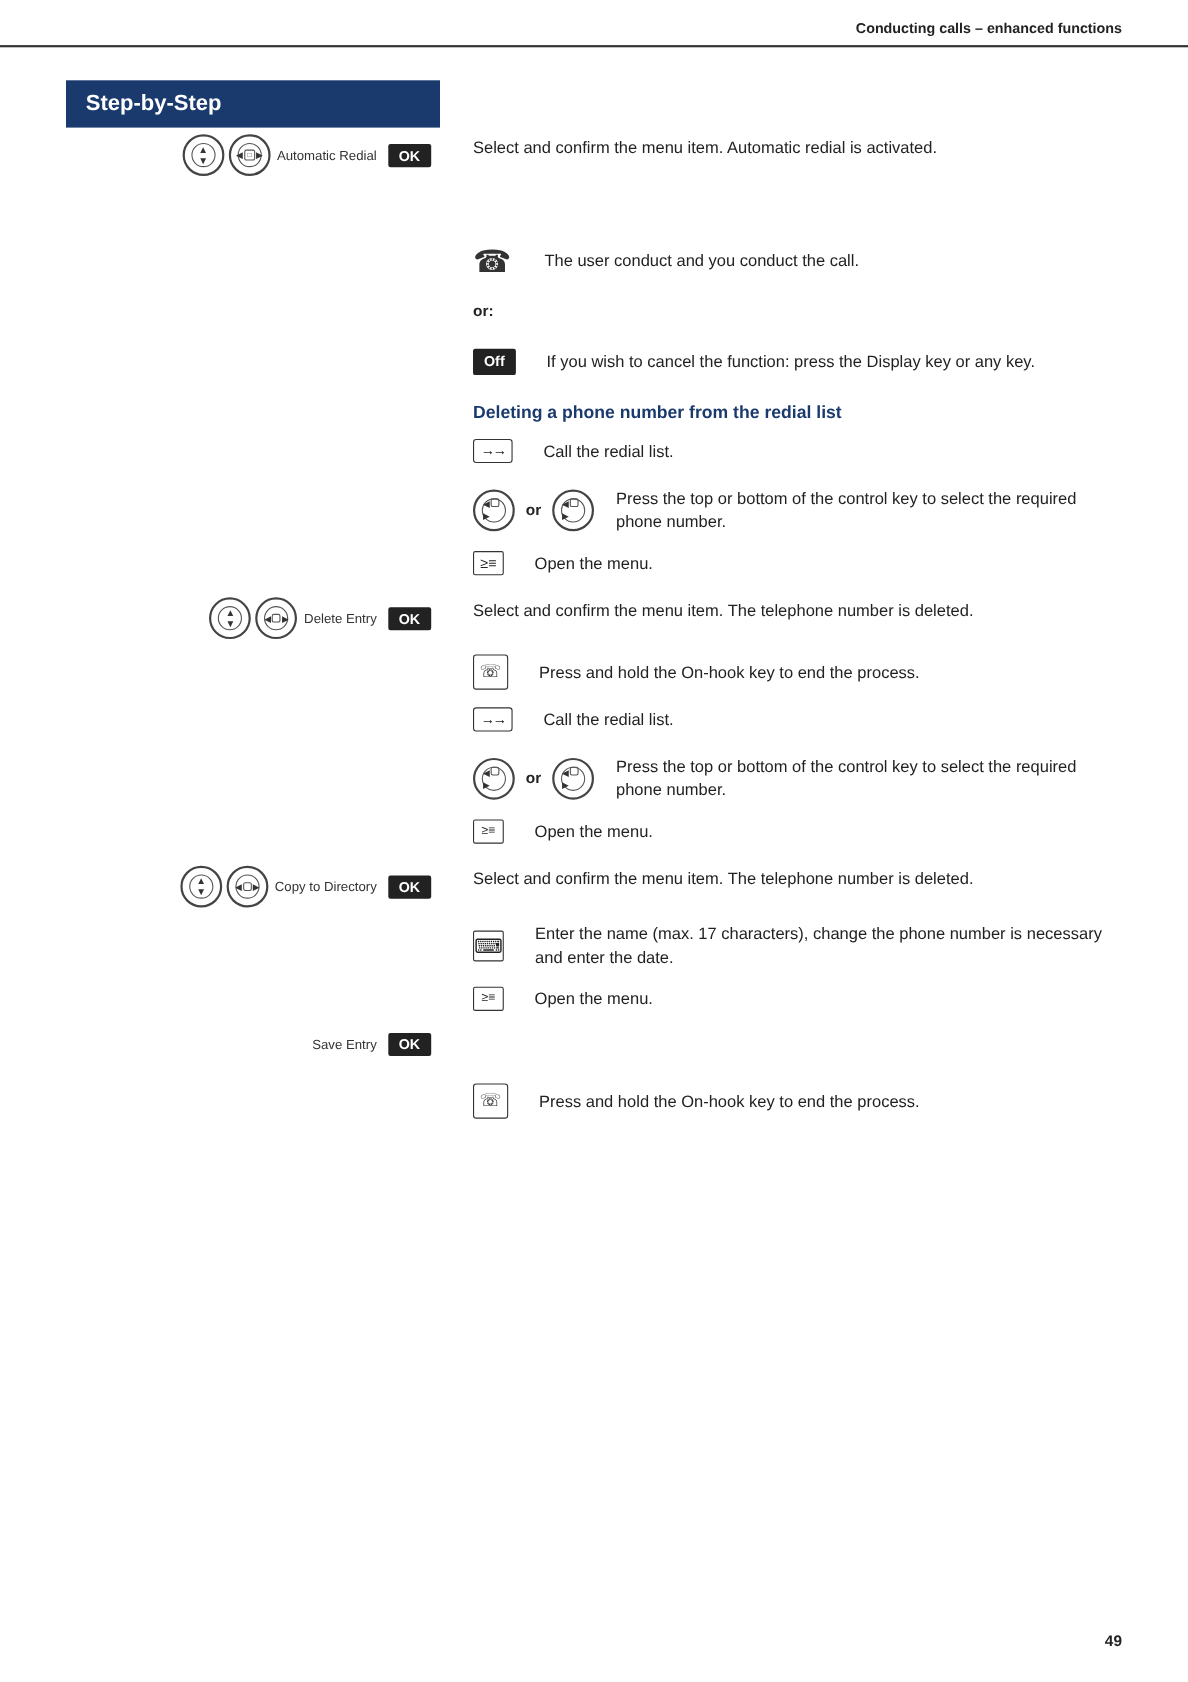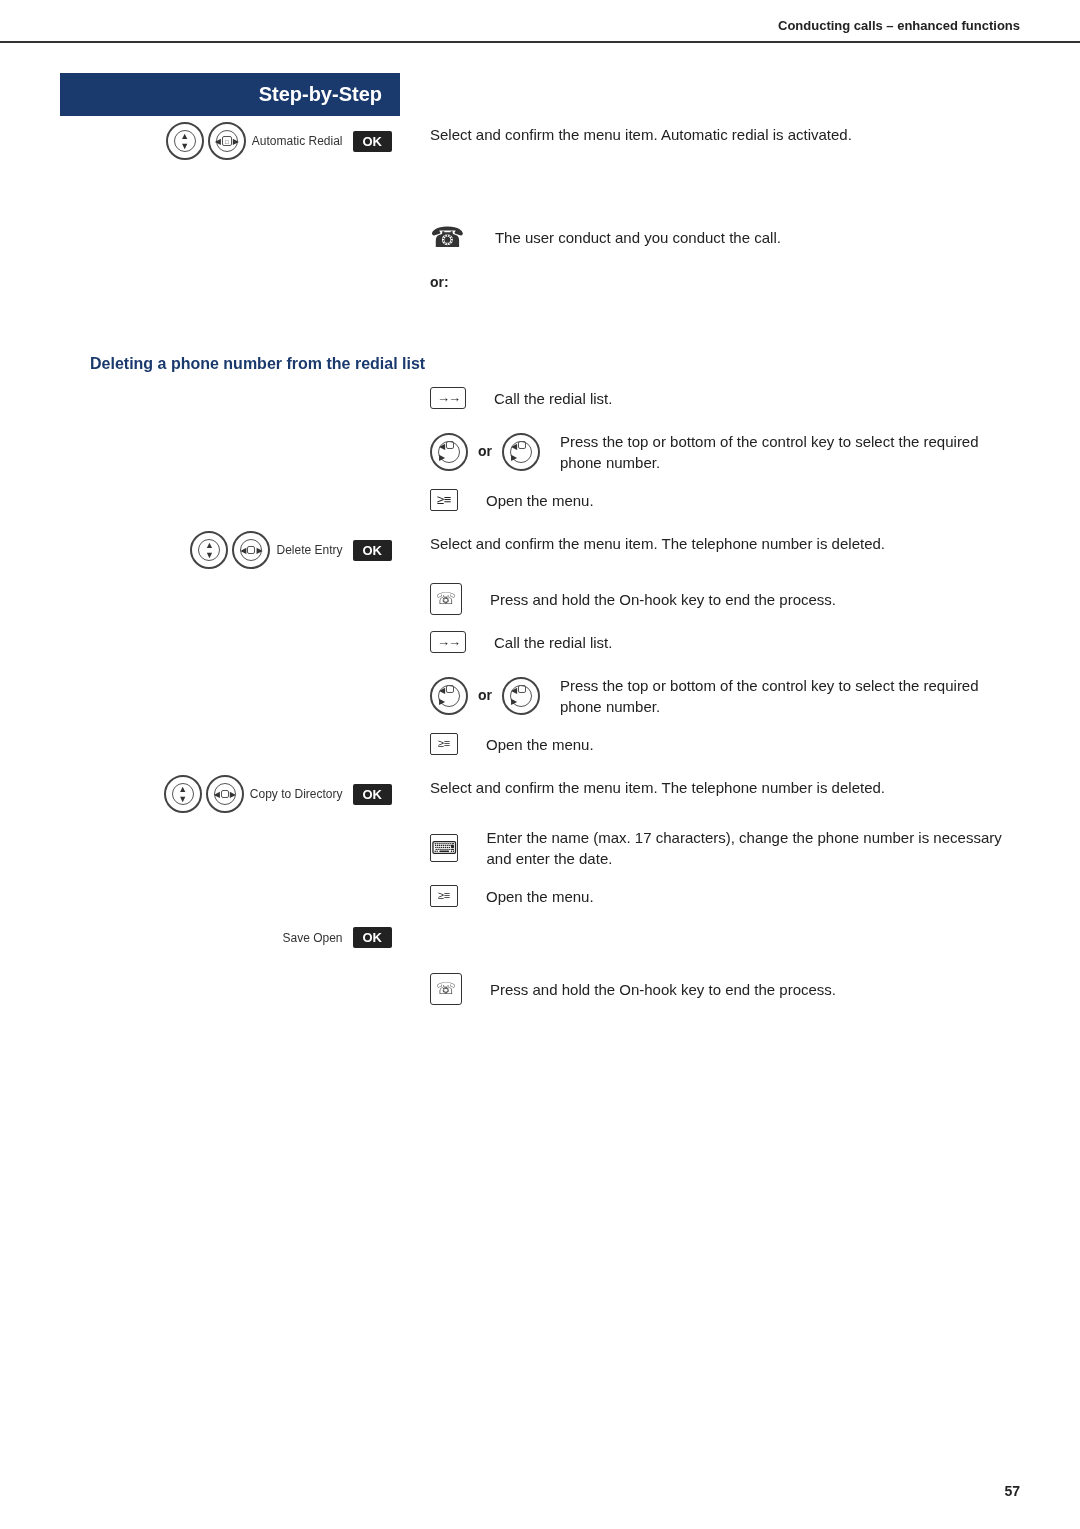--- a/index.html
+++ b/index.html
@@ -215,21 +215,21 @@
 <body>
 
 <div class="page-header">
   <span>Conducting calls – enhanced functions</span>
 </div>
 
 <div class="content-area">
 
   <div style="display:flex; flex-direction:row; gap:0; align-items:flex-start;">
 
-    <div style="width:340px; min-width:340px; flex-shrink:0;text-align:right;">
+    <div style="width:340px; min-width:340px; flex-shrink:0;">
       <div class="step-by-step-box">
         <span>Step-by-Step</span>
       </div>
     </div>
     <div style="flex:1;"></div>
   </div>
 
   <div class="row-pair">
     <div class="left-cell">
 
@@ -271,22 +271,30 @@
   </div>
 
   <div class="row-pair">
     <div class="left-cell">
     </div>
     <div class="right-cell">
       <span class="or-label">or:</span>
     </div>
   </div>
 
-
-  <div style="display:flex; flex-direction:column;gap:32px;">
+  <div class="row-pair">
+    <div class="left-cell">
+    </div>
+    <div class="right-cell" style="flex-direction:row; align-items:center; gap:14px;">
+      <span class="off-btn" style="margin-right:14px;">Off</span>
+      <span>If you wish to cancel the function: press the Display key or any key.</span>
+    </div>
+  </div>
+
+  <div style="display:flex; flex-direction:row;">
     <div style="width:340px; min-width:340px; flex-shrink:0;"></div>
     <div class="section-heading">
       Deleting a phone number from the redial list
     </div>
   </div>
 
   <div class="row-pair">
     <div class="left-cell">
     </div>
     <div class="right-cell" style="flex-direction:row; align-items:center; gap:14px;">
@@ -427,29 +435,29 @@
     <div class="left-cell">
     </div>
     <div class="right-cell" style="flex-direction:row; align-items:center; gap:14px;">
       <span class="menu-icon" style="margin-right:14px;">≥≡</span>
       <span>Open the menu.</span>
     </div>
   </div>
 
   <div class="row-pair">
     <div class="left-cell">
-      <span class="label-text">Save Open</span>
+      <span class="label-text">Save Entry</span>
       <span class="ok-btn">OK</span>
     </div>
   </div>
 
   <div class="row-pair">
     <div class="left-cell">
     </div>
     <div class="right-cell" style="flex-direction:row; align-items:center; gap:14px;">
       <span class="onhook-icon" style="margin-right:14px;">☏</span>
       <span>Press and hold the On-hook key to end the process.</span>
     </div>
   </div>
 
 </div>
 
-<div class="page-num">57</div>
+<div class="page-num">49</div>
 
 </body></html>

